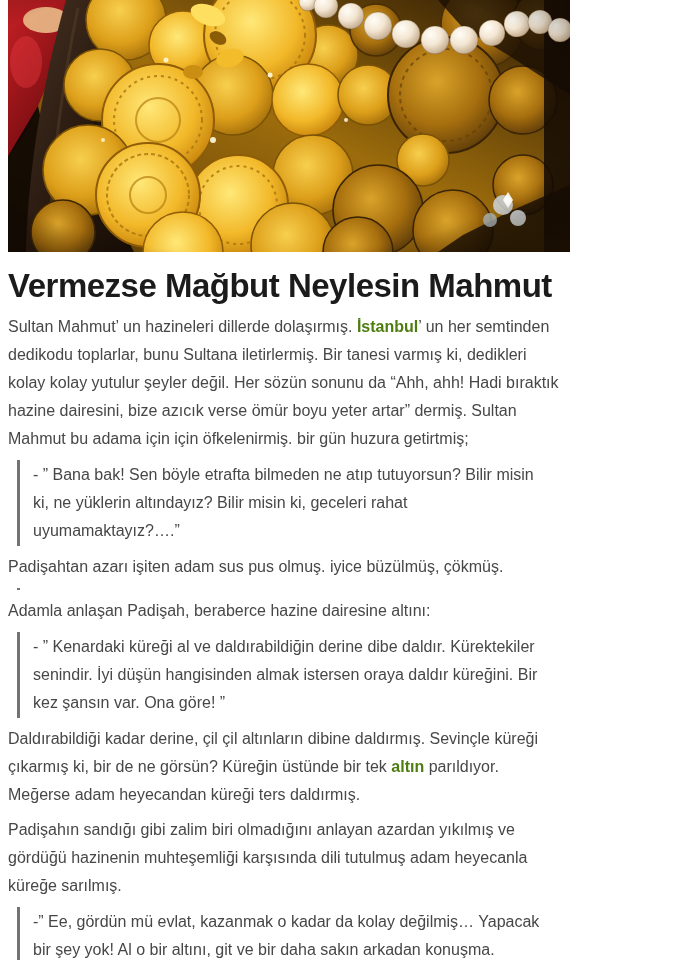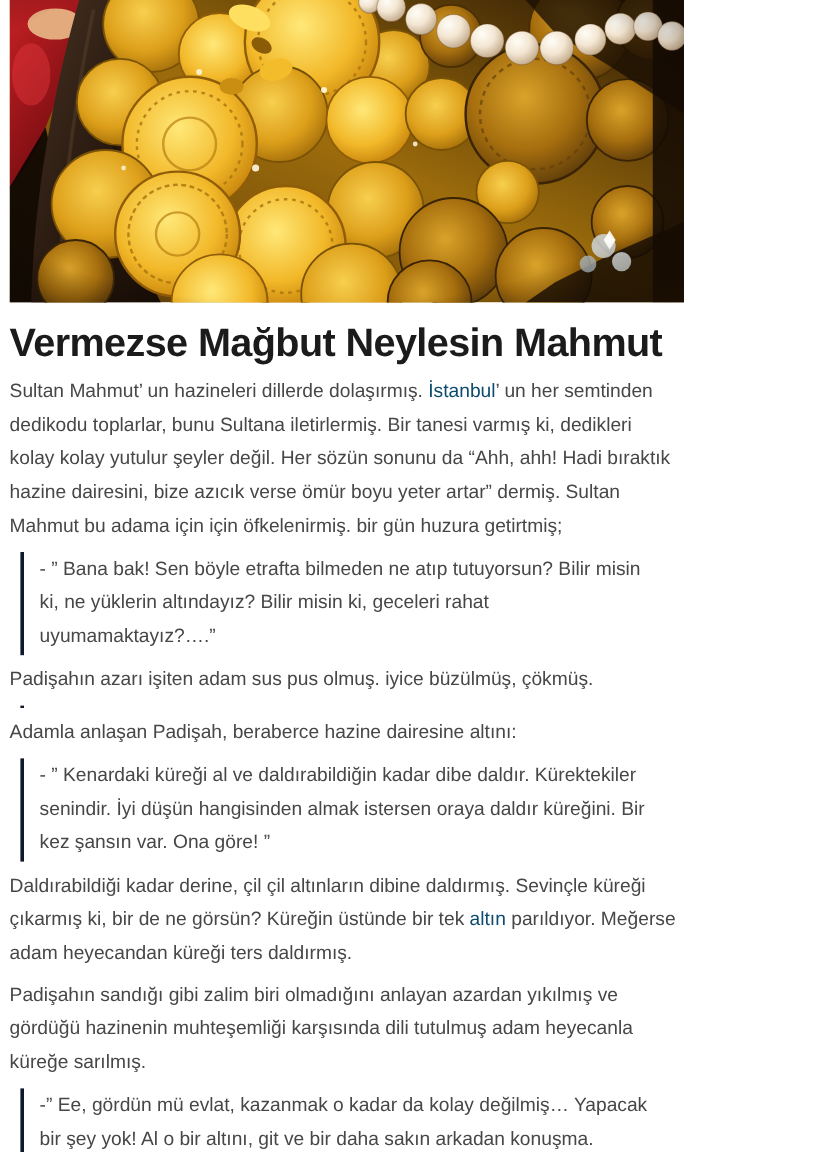--- a/index.html
+++ b/index.html
@@ -26,25 +26,25 @@
     letter-spacing: -0.5px;
   }
   p.body-text {
     margin: 7px 0;
     font-size: 16px;
     line-height: 28px;
     color: #474747;
   }
   blockquote.quote {
     margin: 7px 0 7px 9px;
-    border-left: 3px solid #0f172a;
+    border-left: 3px solid #737373;
     padding: 1px 14px 1px 13px;
   }
   blockquote.quote p { margin: 0; }
-  a.inline-link { color: #0c4a6e; text-decoration: none; cursor: pointer; }
+  a.inline-link { color: #4d7c0f; text-decoration: none; cursor: pointer; font-weight: bold; }
 </style>
 </head>
 <body>
 
 <div class="page">
 
   <figure class="hero" aria-label="Bir sandık dolusu altın para, üzerinde inci kolye">
     <svg viewBox="0 0 562 252" width="562" height="252" role="img">
       <defs>
         <linearGradient id="bgG" x1="0" y1="1" x2="1" y2="0">
@@ -178,29 +178,29 @@
   </figure>
 
   <h1 class="title">Vermezse Mağbut Neylesin Mahmut</h1>
 
   <p class="body-text"><span>Sultan Mahmut’ un hazineleri dillerde dolaşırmış. </span><a class="inline-link" href="#">İstanbul</a><span>’ un her semtinden dedikodu toplarlar, bunu Sultana iletirlermiş. Bir tanesi varmış ki, dedikleri kolay kolay yutulur şeyler değil. Her sözün sonunu da “Ahh, ahh! Hadi bıraktık hazine dairesini, bize azıcık verse ömür boyu yeter artar” dermiş. Sultan Mahmut bu adama için için öfkelenirmiş. bir gün huzura getirtmiş;</span></p>
 
   <blockquote class="quote">
     <p class="body-text">- ” Bana bak! Sen böyle etrafta bilmeden ne atıp tutuyorsun? Bilir misin ki, ne yüklerin altındayız? Bilir misin ki, geceleri rahat uyumamaktayız?….”</p>
   </blockquote>
 
-  <p class="body-text">Padişahın azarı işiten adam sus pus olmuş. iyice büzülmüş, çökmüş.</p>
+  <p class="body-text">Padişahtan azarı işiten adam sus pus olmuş. iyice büzülmüş, çökmüş.</p>
 
   <blockquote class="quote">
   </blockquote>
 
   <p class="body-text">Adamla anlaşan Padişah, beraberce hazine dairesine altını:</p>
 
   <blockquote class="quote">
-    <p class="body-text">- ” Kenardaki küreği al ve daldırabildiğin kadar dibe daldır. Kürektekiler senindir. İyi düşün hangisinden almak istersen oraya daldır küreğini. Bir kez şansın var. Ona göre! ”</p>
+    <p class="body-text">- ” Kenardaki küreği al ve daldırabildiğin derine dibe daldır. Kürektekiler senindir. İyi düşün hangisinden almak istersen oraya daldır küreğini. Bir kez şansın var. Ona göre! ”</p>
   </blockquote>
 
   <p class="body-text"><span>Daldırabildiği kadar derine, çil çil altınların dibine daldırmış. Sevinçle küreği çıkarmış ki, bir de ne görsün? Küreğin üstünde bir tek </span><a class="inline-link" href="#">altın</a><span> parıldıyor. Meğerse adam heyecandan küreği ters daldırmış.</span></p>
 
   <p class="body-text">Padişahın sandığı gibi zalim biri olmadığını anlayan azardan yıkılmış ve gördüğü hazinenin muhteşemliği karşısında dili tutulmuş adam heyecanla küreğe sarılmış.</p>
 
   <blockquote class="quote">
     <p class="body-text">-” Ee, gördün mü evlat, kazanmak o kadar da kolay değilmiş… Yapacak bir şey yok! Al o bir altını, git ve bir daha sakın arkadan konuşma. Vermeyince Mabut, neylesin Mahmut?</p>
   </blockquote>
 

